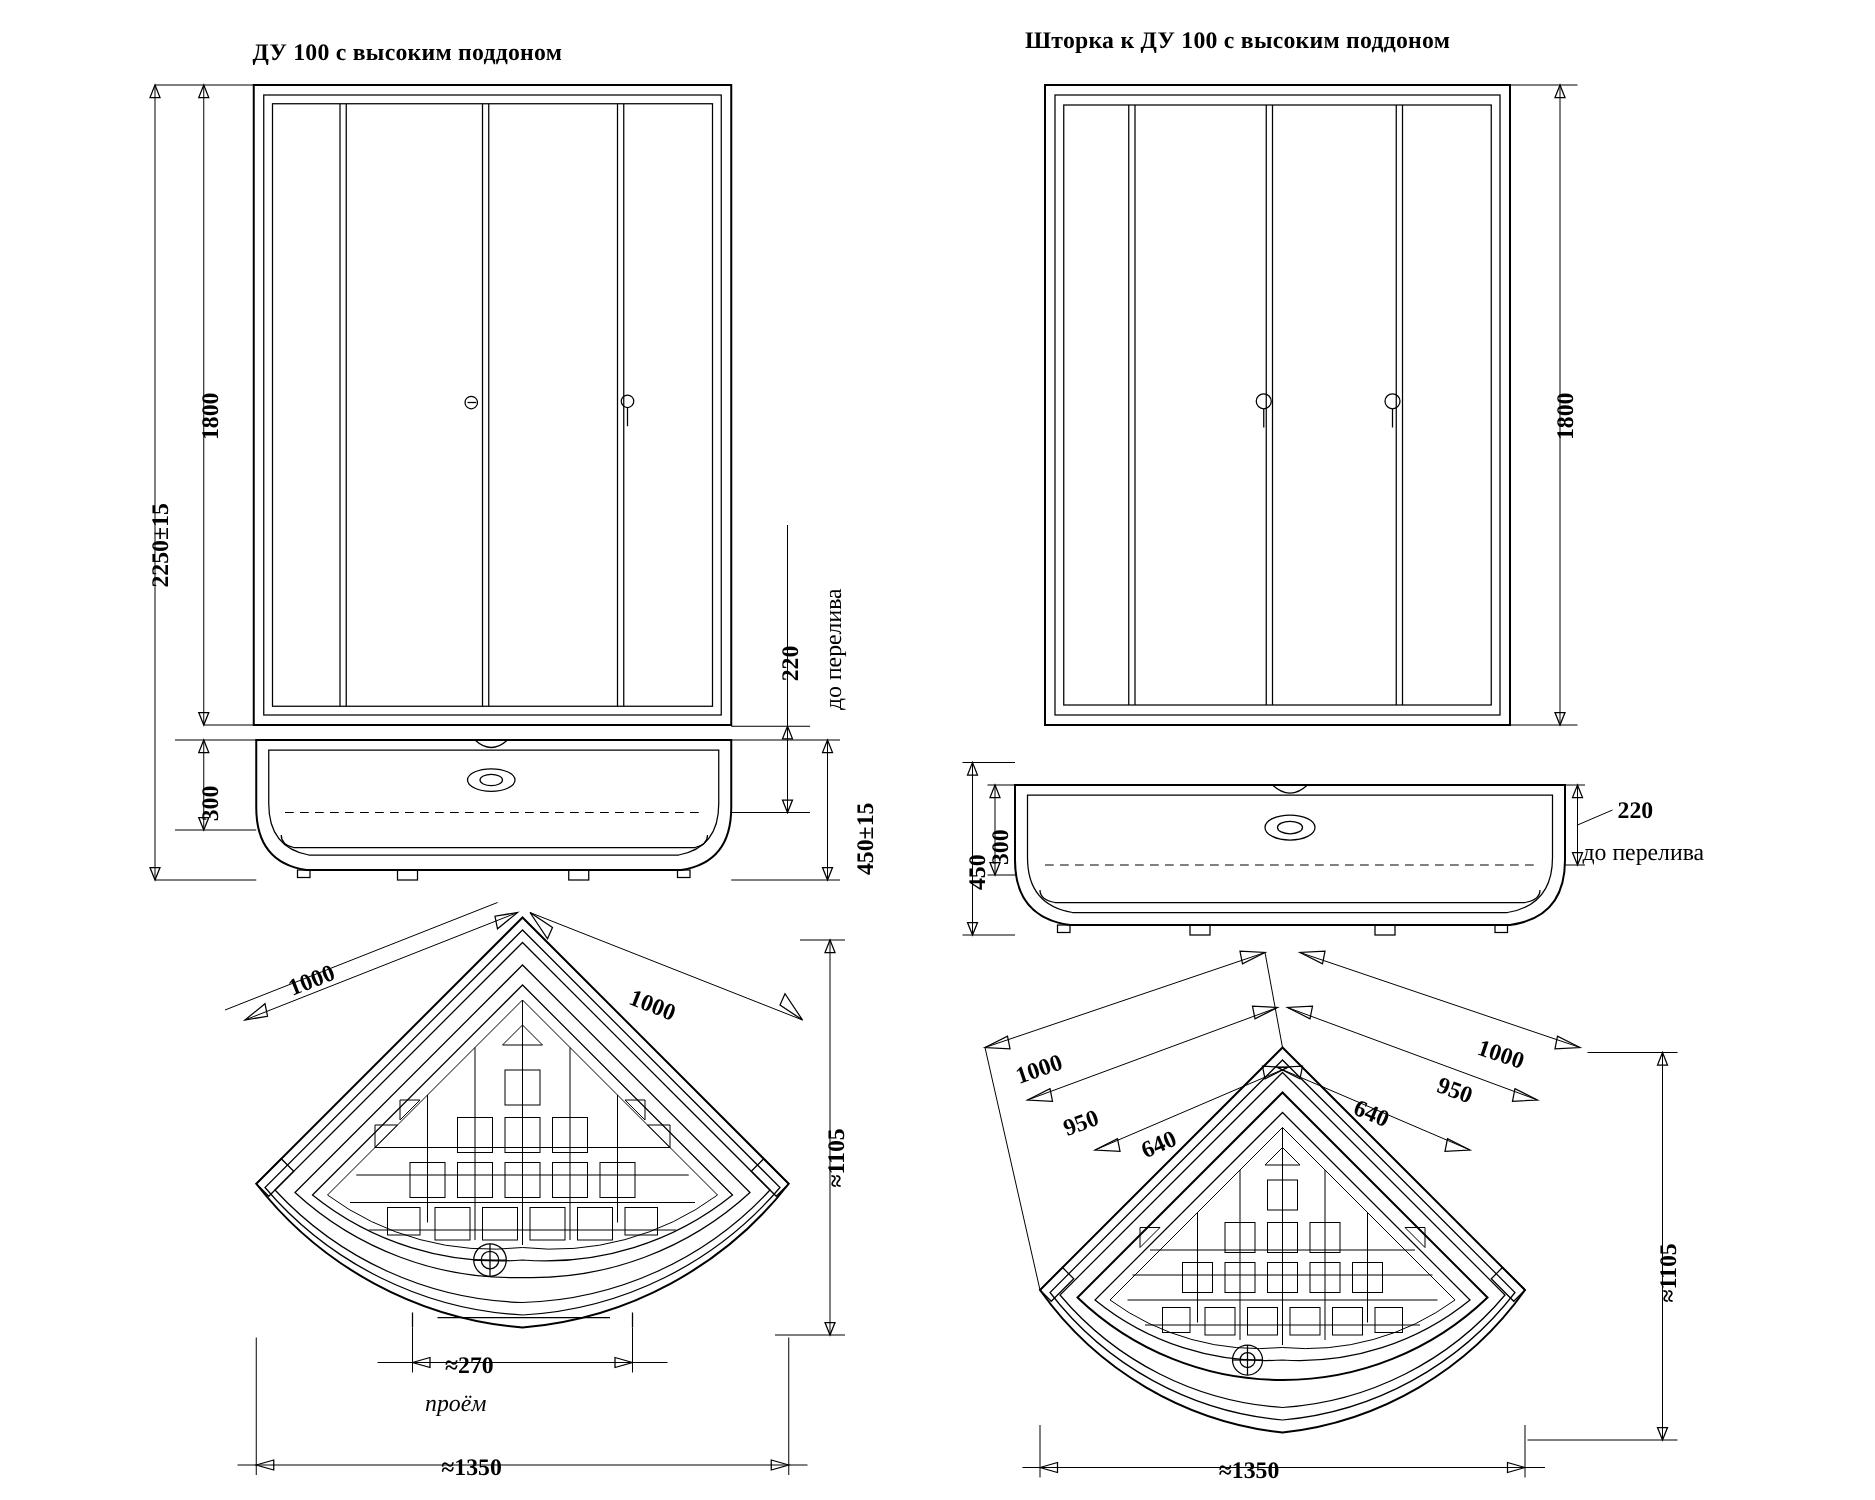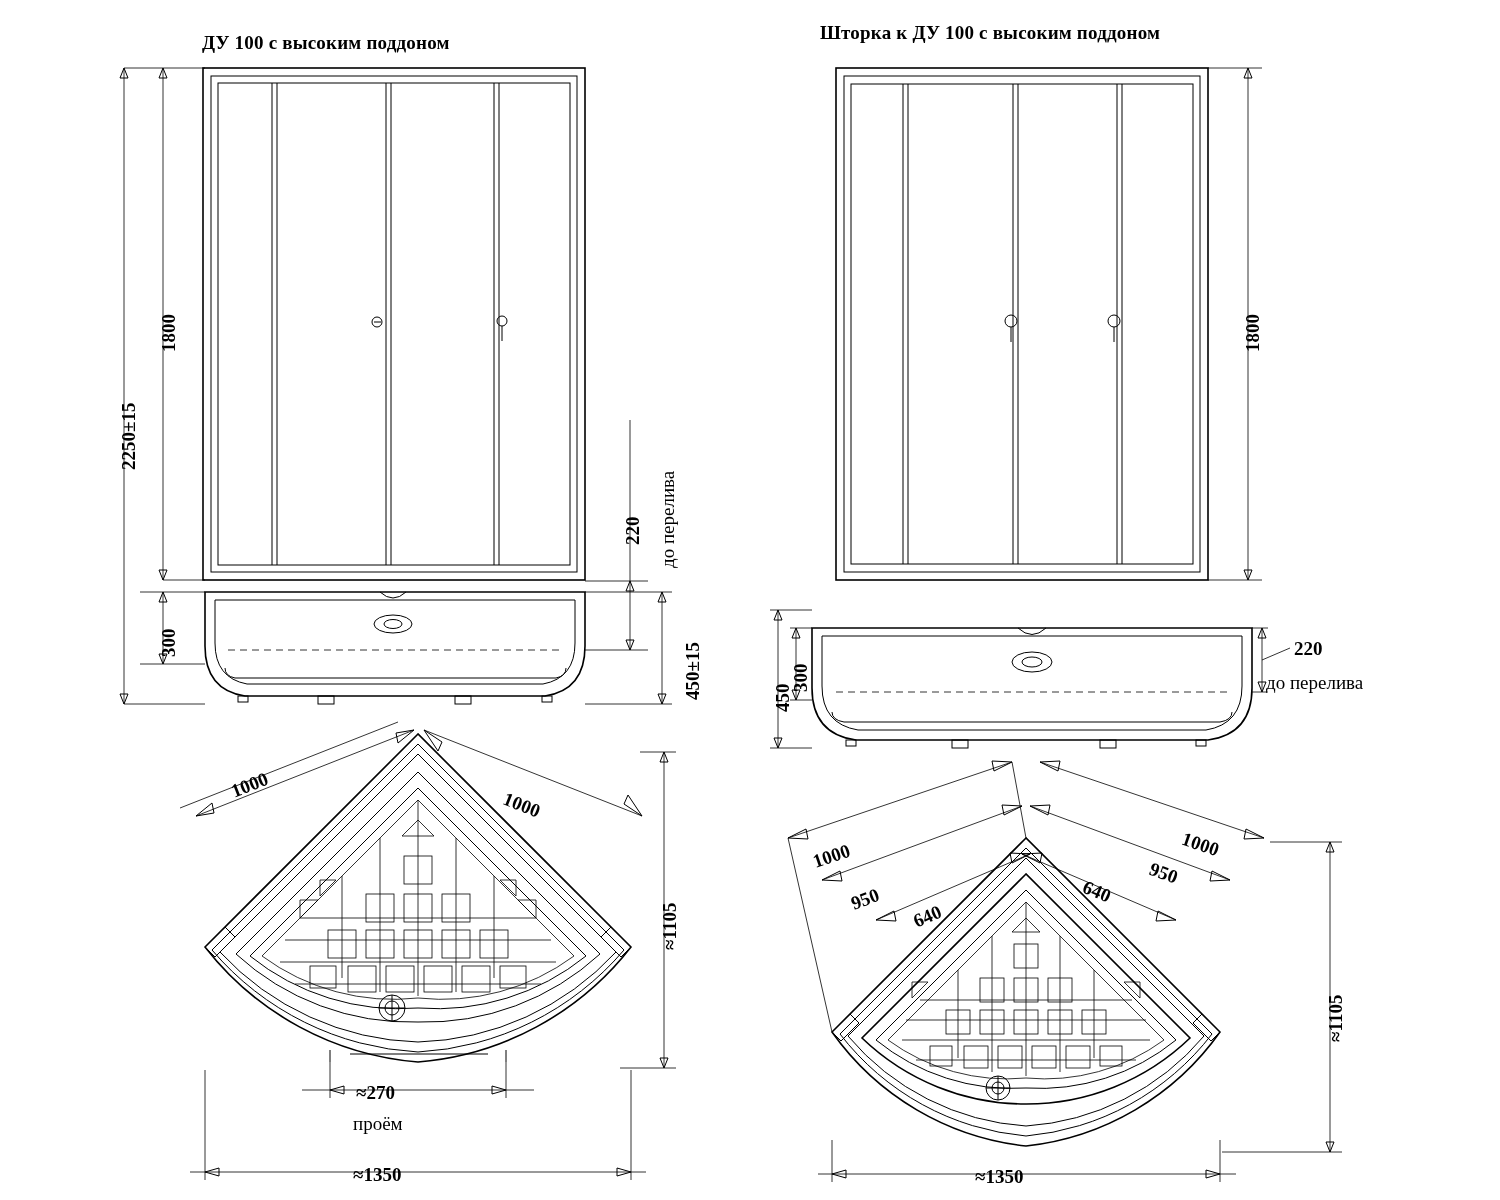--- a/index.html
+++ b/index.html
@@ -177,21 +177,21 @@
     <line class="thin" x1="205" y1="1070" x2="205" y2="1180"></line>
     <line class="thin" x1="631" y1="1070" x2="631" y2="1180"></line>
     <line class="thin" x1="190" y1="1172" x2="646" y2="1172"></line>
     <path class="ln" d="M205 1172 l14 -4 v8 z M631 1172 l-14 -4 v8 z"></path>
   </svg>
 
   <div class="dim rot-d" style="left:228px;top:782px;transform:rotate(-21.5deg);">1000</div>
   <div class="dim rot-d" style="left:508px;top:788px;transform:rotate(21.5deg);">1000</div>
   <div class="dim rot90" style="left:659px;top:950px;">≈1105</div>
   <div class="dim" style="left:356px;top:1082px;">≈270</div>
-  <div class="lbl" style="left:353px;top:1113px;">проём</div>
+  <div class="lbl" style="left:340px;top:1113px;font-style:italic;">проём</div>
   <div class="dim" style="left:353px;top:1164px;">≈1350</div>
 
   <svg width="1500" height="1200">
     <rect class="ln2" x="836" y="68" width="372" height="512"></rect>
     <rect class="ln" x="844" y="76" width="356" height="496"></rect>
     <rect class="ln" x="851" y="84" width="342" height="480"></rect>
     <line class="ln" x1="903" y1="84" x2="903" y2="564"></line>
     <line class="ln" x1="908" y1="84" x2="908" y2="564"></line>
     <line class="ln" x1="1013" y1="84" x2="1013" y2="564"></line>
     <line class="ln" x1="1018" y1="84" x2="1018" y2="564"></line>

